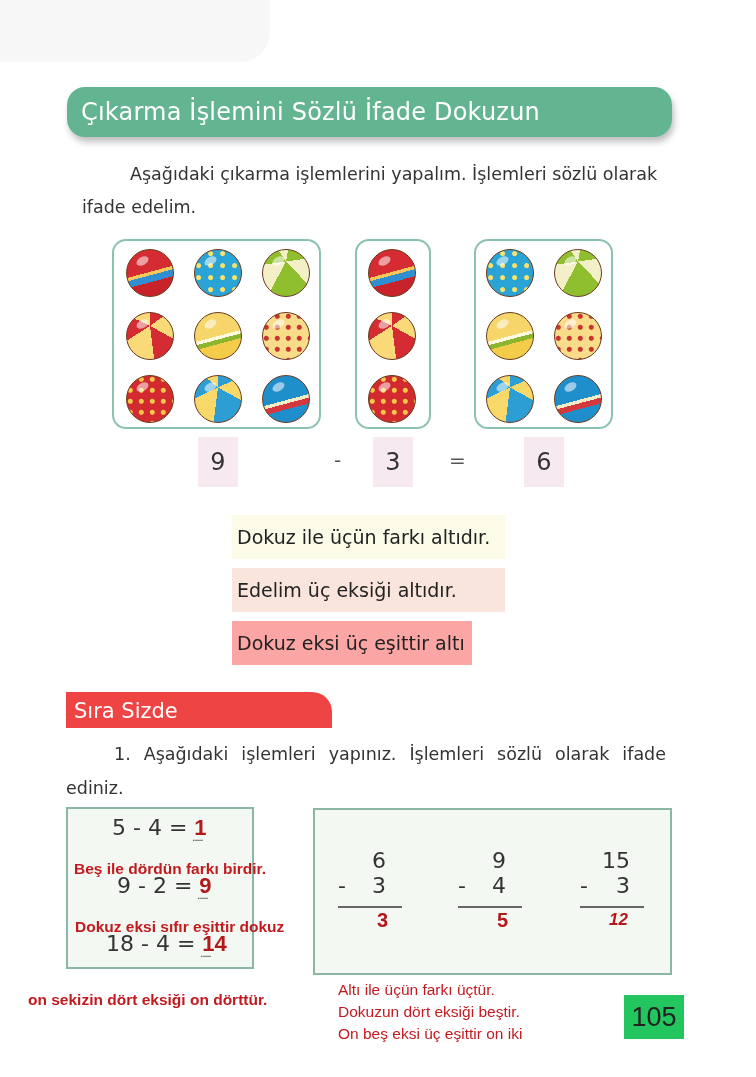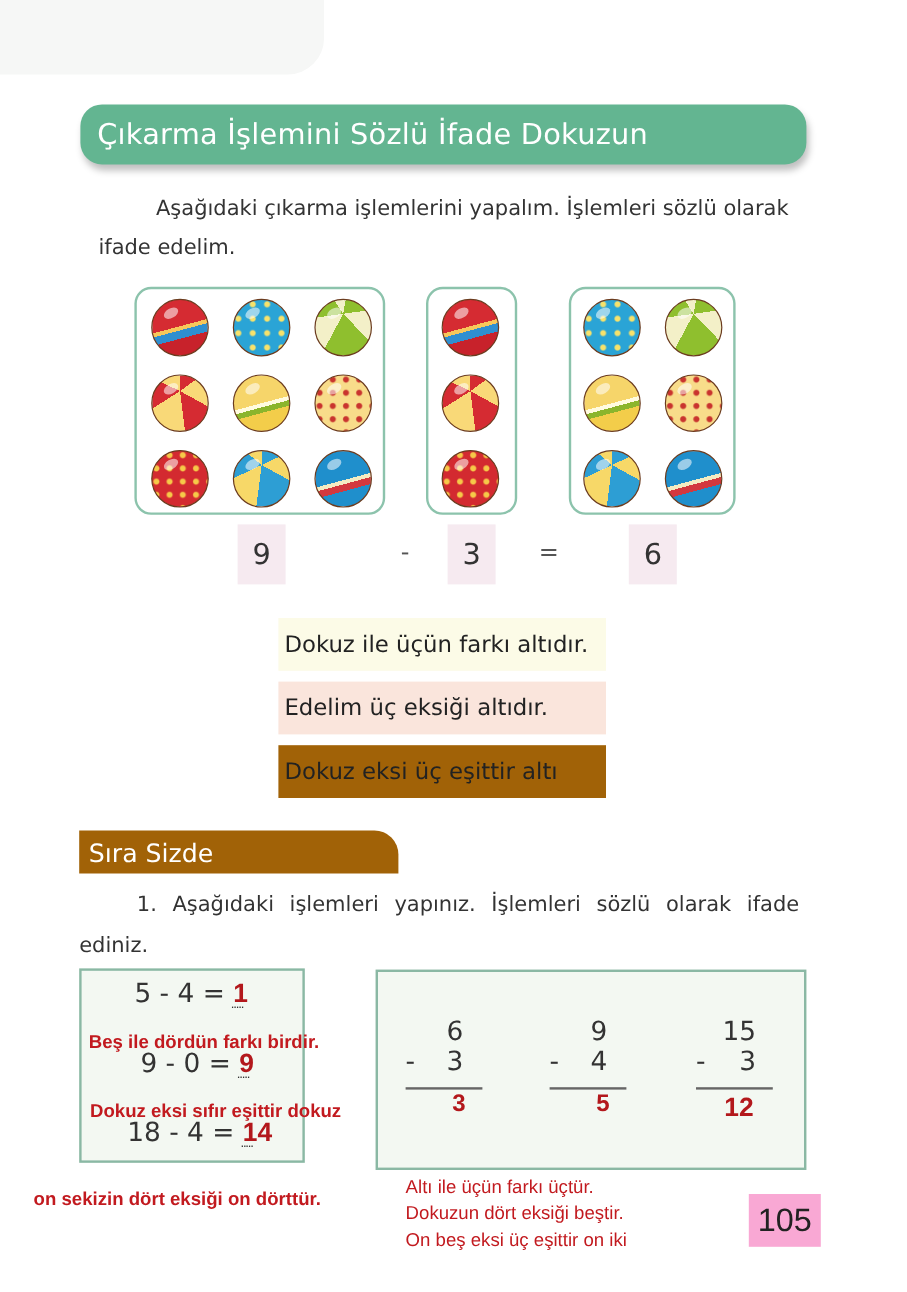--- a/index.html
+++ b/index.html
@@ -24,24 +24,24 @@
       border-radius: 50%; background: rgba(255,255,255,0.55); transform: rotate(-30deg); }
 
     .num-box { position: absolute; width: 40px; height: 50px; background: #f6eaf0;
       font-size: 24px; line-height: 50px; text-align: center; color: #333; }
     .op { position: absolute; font-size: 20px; color: #555; }
 
     .phrase { position: absolute; left: 232px; height: 44px; font-size: 19px; line-height: 44px;
       padding-left: 5px; color: #222; }
     .p1 { top: 515px; width: 273px; background: #fcfbe7; }
     .p2 { top: 568px; width: 273px; background: #fae5dc; }
-    .p3 { top: 621px; width: 273px; background: #a16207; }
+    .p3 { top: 621px; width: 240px; background: #fca5a5; }
 
     .sira-banner { position: absolute; left: 66px; top: 692px; width: 266px; height: 36px;
-      background: #a16207; border-top-right-radius: 20px; color: #fff; font-size: 21px;
+      background: #ef4444; border-top-right-radius: 20px; color: #fff; font-size: 21px;
       line-height: 38px; padding-left: 8px; }
 
     .exercise { position: absolute; left: 66px; top: 737px; width: 600px; font-size: 17.5px;
       line-height: 34px; color: #333; text-align: justify; }
     .exercise .indent { display: inline-block; width: 48px; }
 
     .panel { position: absolute; background: #f3f8f2; border: 2px solid #8ab8a4; }
     .left-panel { left: 66px; top: 807px; width: 188px; height: 162px; }
     .right-panel { left: 313px; top: 808px; width: 359px; height: 167px; }
 
@@ -55,21 +55,21 @@
       font-size: 15.5px; white-space: nowrap; }
     .bold { font-weight: bold; margin-top: 12px; }
 
     .col { position: absolute; width: 64px; text-align: right; font-size: 22px; color: #333; }
     .col .minus { position: absolute; left: 0; }
     .col .bar { position: absolute; left: 0; width: 64px; height: 2px; background: #666; }
     .col .res { position: absolute; right: 14px; color: #b3181c; font-weight: bold;
       font-family: "Liberation Sans", sans-serif; font-size: 20px; }
 
     .page-number { position: absolute; left: 624px; top: 995px; width: 60px; height: 44px;
-      background: #f9a8d4; font-family: "Liberation Sans", sans-serif; font-size: 27px;
+      background: #22c55e; font-family: "Liberation Sans", sans-serif; font-size: 27px;
       line-height: 44px; text-align: center; color: #222; }
   </style>
 </head>
 <body>
 
 <div class="corner-shade"></div>
 
 <div class="title-banner">
   <span>Çıkarma İşlemini Sözlü İfade Dokuzun</span>
 </div>
@@ -128,21 +128,21 @@
 <div class="eq" style="left:112px;top:815px;text-align:right;">
   <span>5 - 4 =</span>
   <span class="ans">
     <span class="dots">.....</span>
     <span>1</span>
   </span>
 </div>
 <div class="red-note bold" style="left:74px;top:848px;">Beş ile dördün farkı birdir.</div>
 
 <div class="eq" style="left:117px;top:873px;">
-  <span>9 - 0 =</span>
+  <span>9 - 2 =</span>
   <span class="ans">
     <span class="dots">.....</span>
     <span>9</span>
   </span>
 </div>
 <div class="red-note bold" style="left:75px;top:906px;">Dokuz eksi sıfır eşittir dokuz</div>
 
 <div class="eq" style="left:106px;top:931px;">
   <span>18 - 4 =</span>
   <span class="ans">
@@ -174,20 +174,20 @@
   <div class="res" style="top:61px;">5</div>
 </div>
 
 <div class="col" style="left:580px;top:848px;height:90px;">
   <div style="padding-right:14px;">15</div>
   <div style="position:relative;padding-right:14px;">
     <span class="minus">-</span>
     <span>3</span>
   </div>
   <div class="bar" style="top:58px;"></div>
-  <div class="res" style="top:62px;right:16px;font-size:22px;">12</div>
+  <div class="res" style="top:62px;right:16px;font-size:17px;font-style:italic;">12</div>
 </div>
 
 <div class="red-note" style="left:338px;top:981px;">Altı ile üçün farkı üçtür.</div>
 <div class="red-note" style="left:338px;top:1003px;">Dokuzun dört eksiği beştir.</div>
 <div class="red-note" style="left:338px;top:1025px;">On beş eksi üç eşittir on iki</div>
 
 <div class="page-number">105</div>
 
 </body></html>

